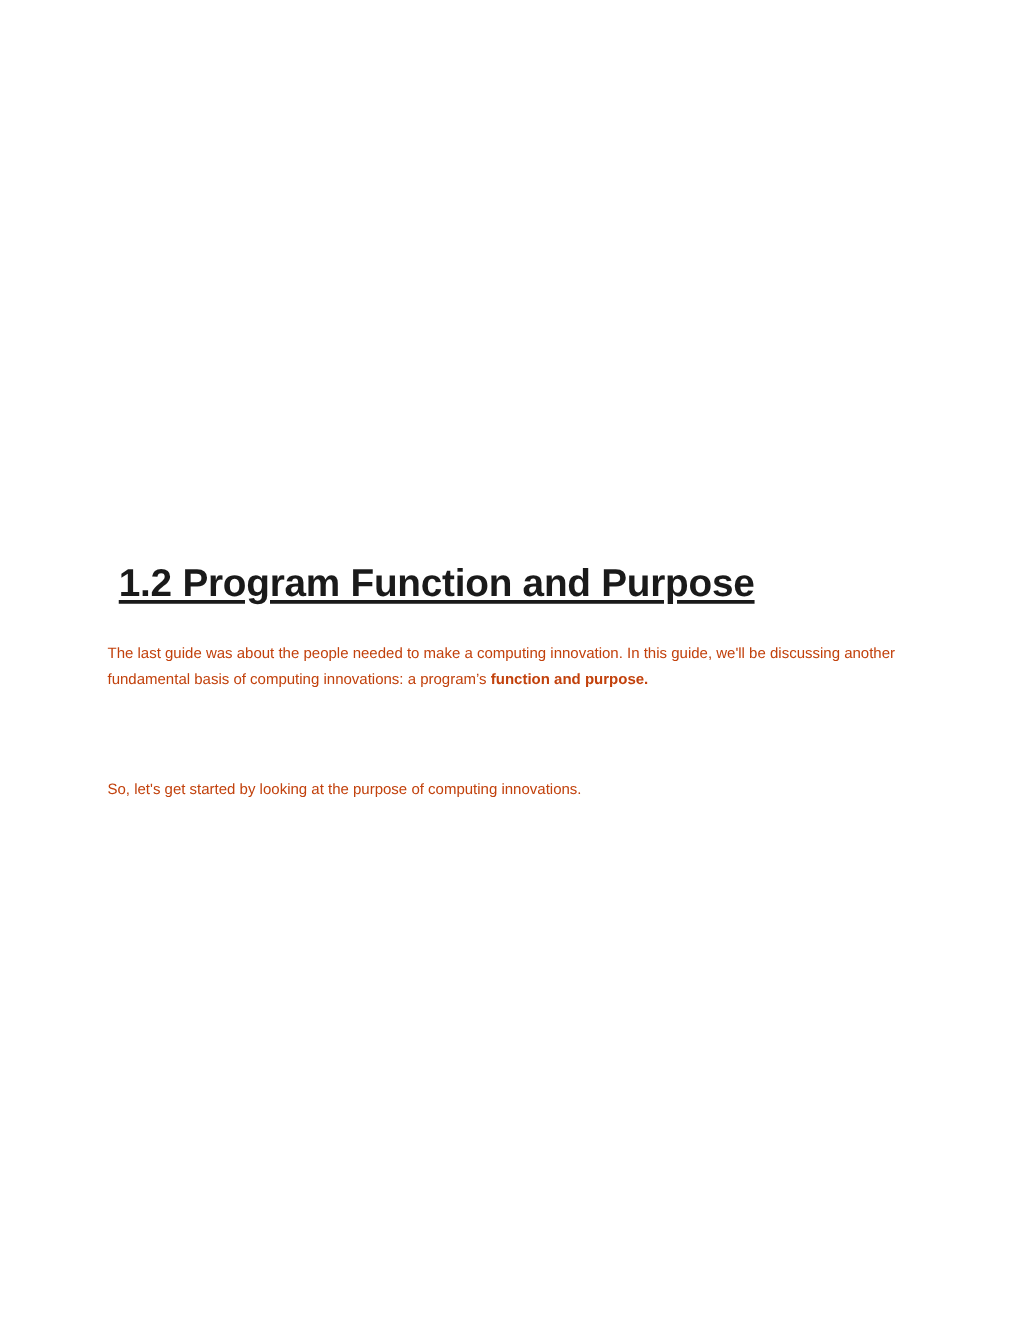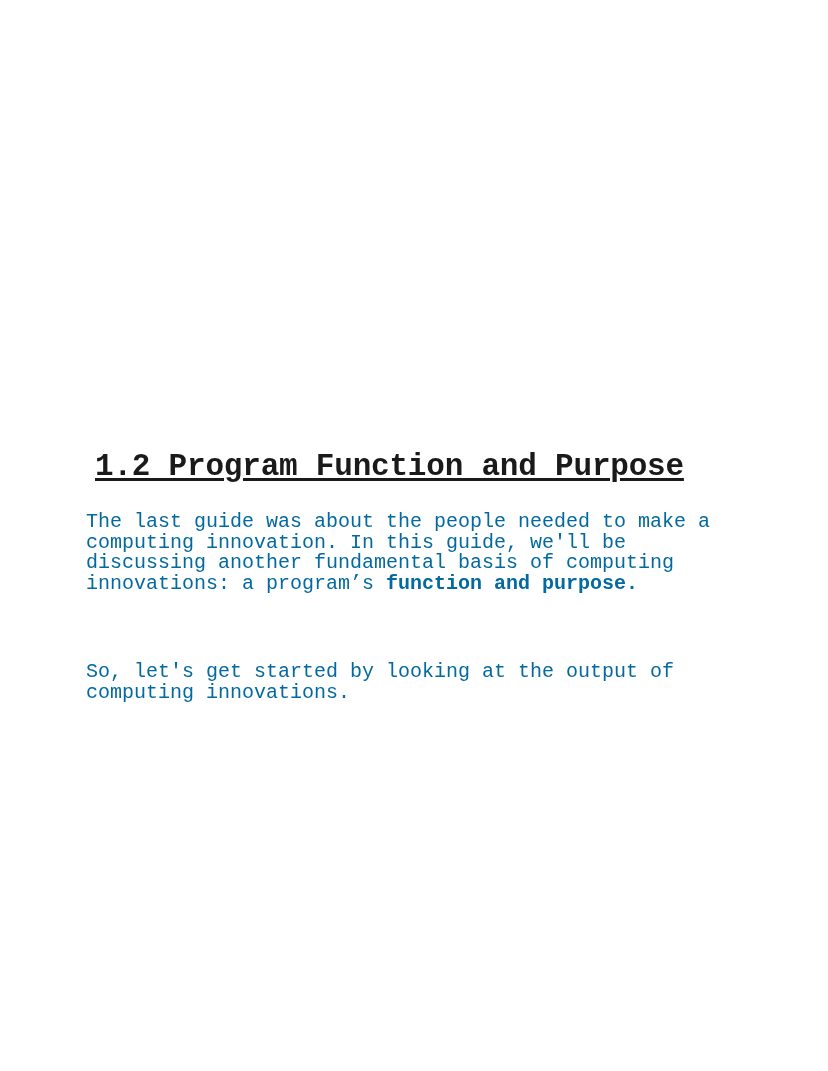--- a/index.html
+++ b/index.html
@@ -6,21 +6,21 @@
     margin: 0;
     padding: 0;
     background: #ffffff;
   }
   .page {
     position: relative;
     width: 828px;
     height: 1071px;
     background: #ffffff;
     overflow: hidden;
-    font-family: Liberation Mono, monospace;
+    font-family: Liberation Sans, sans-serif;
   }
   .content {
     padding-top: 448px;
     padding-left: 86px;
     padding-right: 88px;
     box-sizing: border-box;
   }
   .title {
     margin: 0 0 0 9px;
     font-size: 31px;
@@ -28,38 +28,38 @@
     font-weight: 700;
     letter-spacing: -0.2px;
     color: #1a1a1a;
     text-decoration: underline;
     text-decoration-thickness: 2.5px;
     text-underline-offset: 3px;
   }
   .para {
     margin: 0;
     max-width: 660px;
-    font-size: 20px;
+    font-size: 12px;
     line-height: 20.5px;
-    color: #0369a1;
+    color: #c2410c;
   }
   .para strong {
     font-weight: 700;
   }
   .para-1 { margin-top: 26px; }
   .para-2 { margin-top: 68px; }
   .para-3 { margin-top: 68px; }
 </style>
 </head>
 <body>
 
 <div class="page">
   <main class="content">
 
     <h1 class="title">1.2 Program Function and Purpose</h1>
 
     <p class="para para-1"><span>The last guide was about the people needed to make a computing innovation. In this guide, we'll be discussing another fundamental basis of computing innovations: a program’s </span><strong>function and purpose.</strong></p>
 
 
-    <p class="para para-3"><span>So, let's get started by looking at the output of computing innovations.</span></p>
+    <p class="para para-3"><span>So, let's get started by looking at the purpose of computing innovations.</span></p>
 
   </main>
 </div>
 
 </body></html>

